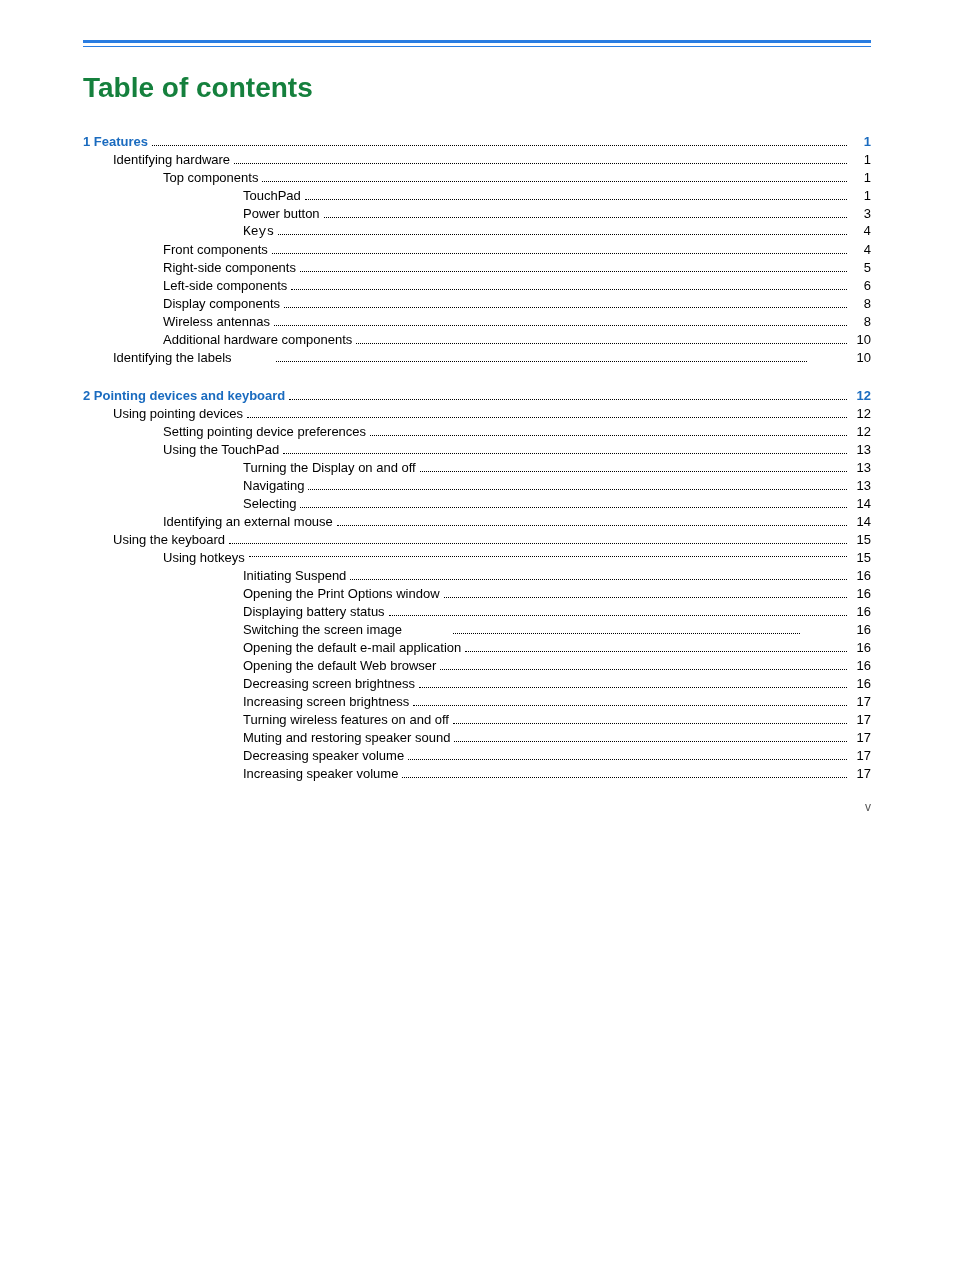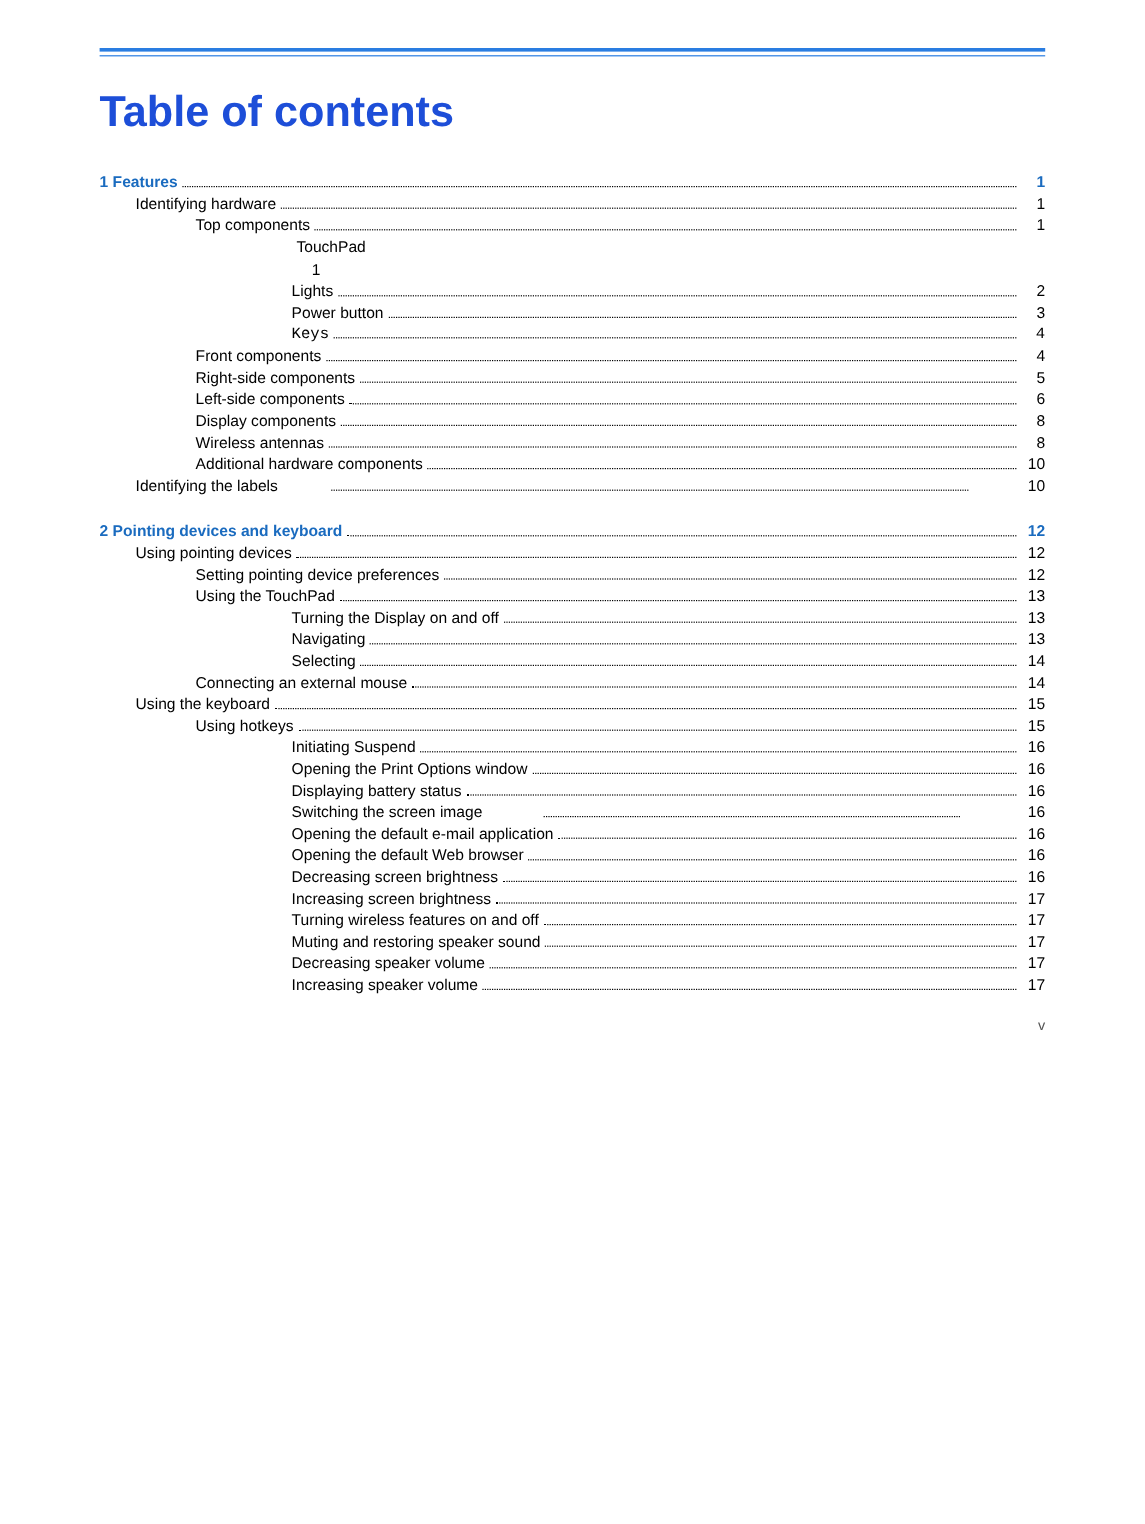--- a/index.html
+++ b/index.html
@@ -36,23 +36,23 @@
       width: 100%;
     }
 
     .rule-thin {
       height: 1px;
       background: #2a7de1;
       width: 100%;
     }
 
     .page-title {
-      font-size: 36px;
+      font-size: 28px;
       font-weight: bold;
-      color: #1d4ed8;
+      color: #15803d;
       margin-bottom: 30px;
     }
 
     .toc-entry {
       display: flex;
       align-items: baseline;
       margin-bottom: 3px;
       width: 100%;
     }
 
@@ -106,29 +106,24 @@
       <div class="toc-entry" style="padding-left: 30px;">
         <span class="toc-label">Identifying hardware</span>
         <span class="toc-dots"></span>
         <span class="toc-page">1</span>
       </div>
       <div class="toc-entry" style="padding-left: 80px;">
         <span class="toc-label">Top components</span>
         <span class="toc-dots"></span>
         <span class="toc-page">1</span>
       </div>
-      <div class="toc-entry" style="padding-left: 160px; flex-direction: column;">
+      <div class="toc-entry" style="padding-left: 160px;">
         <span class="toc-label">TouchPad</span>
         <span class="toc-dots"></span>
         <span class="toc-page">1</span>
-      </div>
-      <div class="toc-entry" style="padding-left: 160px;">
-        <span class="toc-label">Lights</span>
-        <span class="toc-dots"></span>
-        <span class="toc-page">2</span>
       </div>
       <div class="toc-entry" style="padding-left: 160px;">
         <span class="toc-label">Power button</span>
         <span class="toc-dots"></span>
         <span class="toc-page">3</span>
       </div>
       <div class="toc-entry" style="padding-left: 160px; font-family: Liberation Mono, monospace;">
         <span class="toc-label">Keys</span>
         <span class="toc-dots"></span>
         <span class="toc-page">4</span>
@@ -198,30 +193,30 @@
         <span class="toc-label">Navigating</span>
         <span class="toc-dots"></span>
         <span class="toc-page">13</span>
       </div>
       <div class="toc-entry" style="padding-left: 160px;">
         <span class="toc-label">Selecting</span>
         <span class="toc-dots"></span>
         <span class="toc-page">14</span>
       </div>
       <div class="toc-entry" style="padding-left: 80px;">
-        <span class="toc-label">Connecting an external mouse</span>
+        <span class="toc-label">Identifying an external mouse</span>
         <span class="toc-dots"></span>
         <span class="toc-page">14</span>
       </div>
       <div class="toc-entry" style="padding-left: 30px;">
         <span class="toc-label">Using the keyboard</span>
         <span class="toc-dots"></span>
         <span class="toc-page">15</span>
       </div>
-      <div class="toc-entry" style="padding-left: 80px;">
+      <div class="toc-entry" style="padding-left: 80px; align-items: center;">
         <span class="toc-label">Using hotkeys</span>
         <span class="toc-dots"></span>
         <span class="toc-page">15</span>
       </div>
       <div class="toc-entry" style="padding-left: 160px;">
         <span class="toc-label">Initiating Suspend</span>
         <span class="toc-dots"></span>
         <span class="toc-page">16</span>
       </div>
       <div class="toc-entry" style="padding-left: 160px;">

